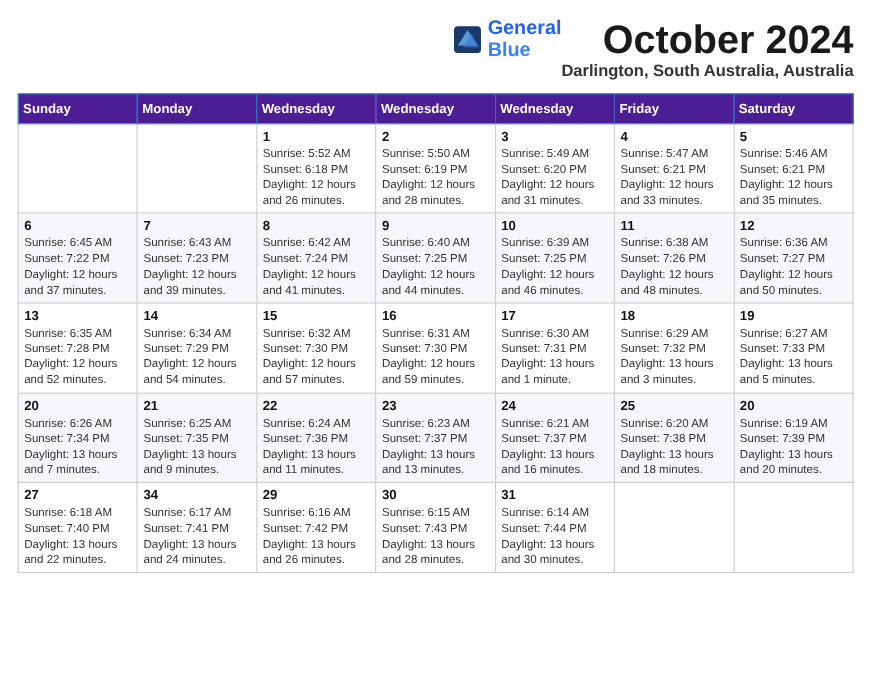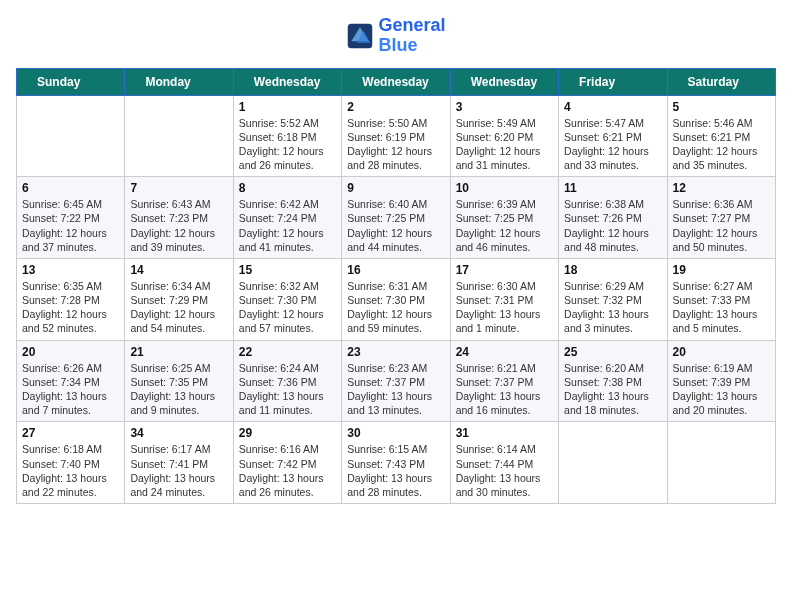--- a/index.html
+++ b/index.html
@@ -5,21 +5,21 @@
     * { box-sizing: border-box; margin: 0; padding: 0; }
     body {
       font-family: Arial, sans-serif;
       background: #fff;
       width: 792px;
       min-height: 612px;
       padding: 16px;
     }
     .header {
       display: flex;
-      justify-content: center;
+      justify-content: flex-end;
       align-items: flex-start;
       margin-bottom: 12px;
     }
     .logo {
       display: flex;
       align-items: center;
       gap: 4px;
     }
     .logo-text {
       font-size: 18px;
@@ -47,23 +47,23 @@
       font-size: 15px;
       color: #333;
       font-weight: 600;
     }
     table {
       width: 100%;
       border-collapse: collapse;
       font-size: 11px;
     }
     thead th {
-      background: #0f766e;
+      background: #4c1d95;
       color: #fff;
-      padding: 6px 20px;
+      padding: 6px 4px;
       text-align: left;
       font-size: 12px;
       font-weight: bold;
       border: 1px solid #2a6cc7;
     }
     tbody td {
       border: 1px solid #ccc;
       vertical-align: top;
       padding: 4px 5px;
       height: 80px;
@@ -97,20 +97,24 @@
     <svg class="logo-icon" viewBox="0 0 32 32">
       <rect x="2" y="2" width="28" height="28" rx="4" fill="#1a3a6e"></rect>
       <polygon points="16,6 26,22 6,22" fill="#5b9bd5"></polygon>
       <polygon points="20,10 28,24 12,24" fill="#3b7dd8" opacity="0.7"></polygon>
     </svg>
     <div class="logo-text">
       <span>General</span><br>
       <span style="color:#3b82f6">Blue</span>
     </div>
   </div>
+  <div class="title-block">
+    <div class="month-title">October 2024</div>
+    <div class="location">Darlington, South Australia, Australia</div>
+  </div>
 </div>
 
 <table>
   <thead>
     <tr>
     <th>Sunday</th>
         <th>Monday</th>
         <th>Wednesday</th>
         <th>Wednesday</th>
         <th>Wednesday</th>

